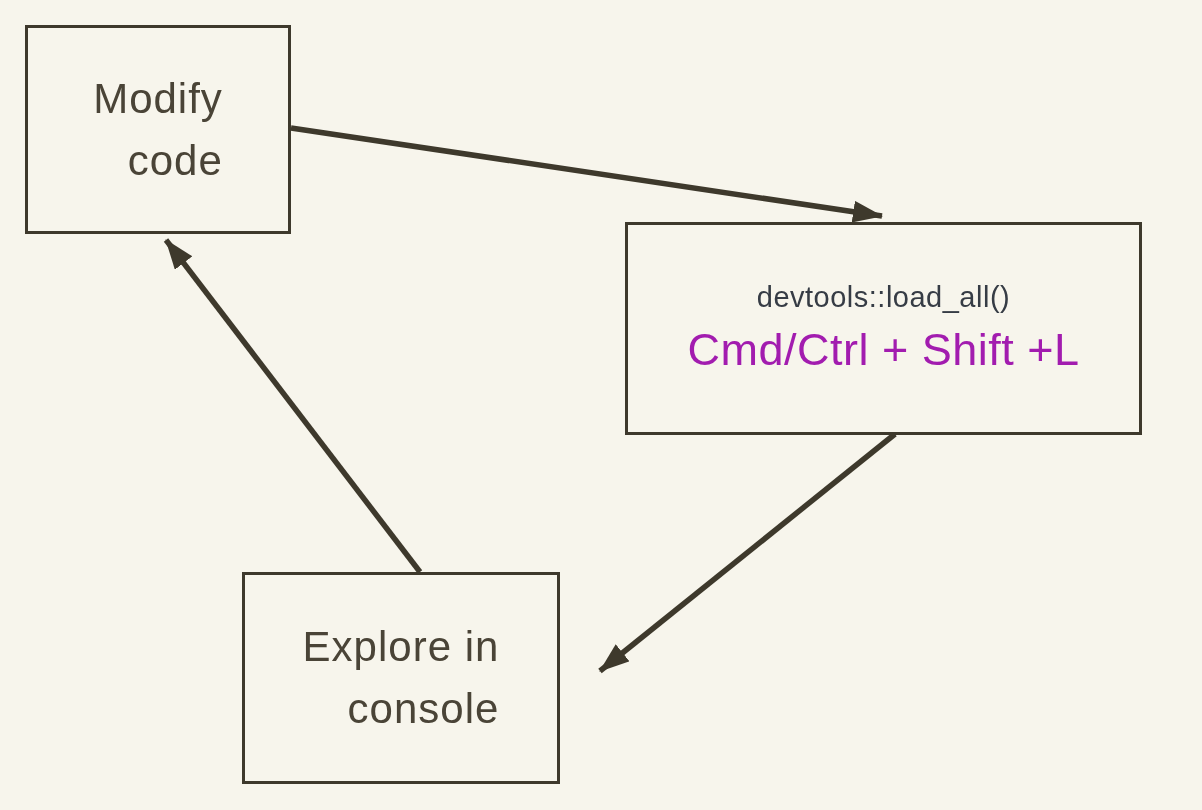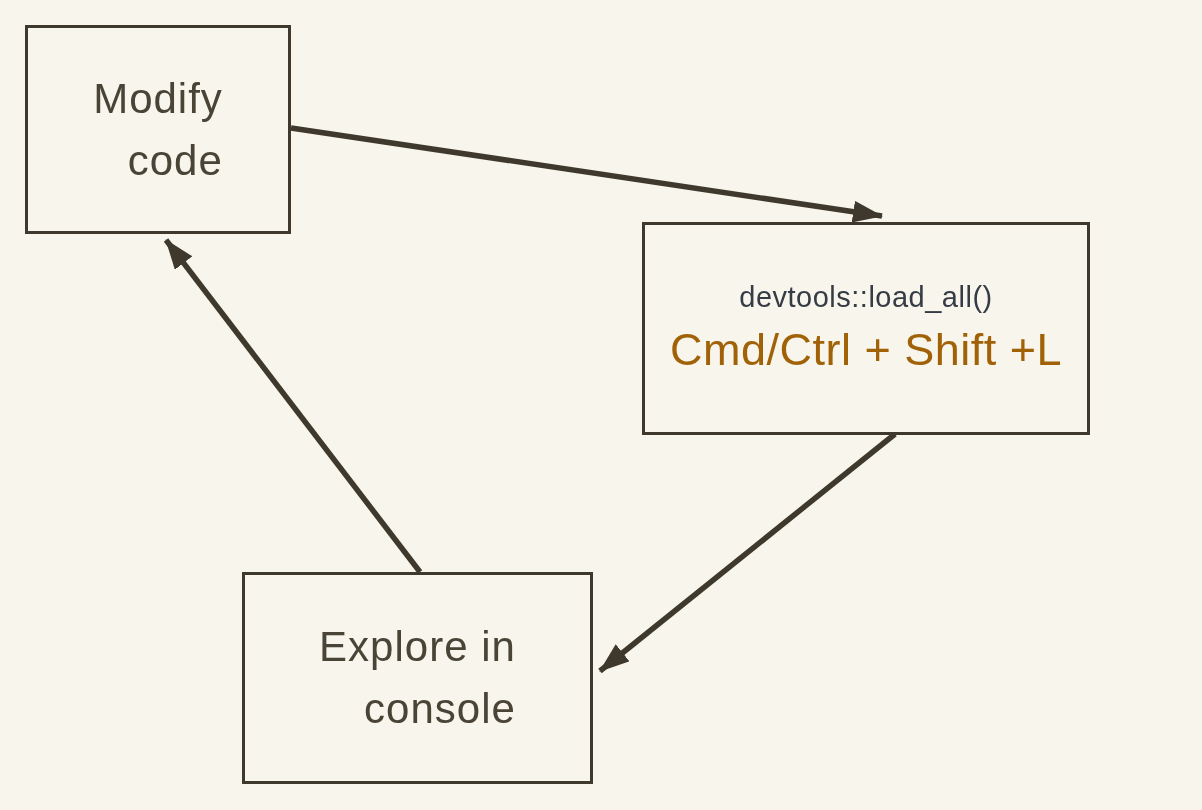--- a/index.html
+++ b/index.html
@@ -33,39 +33,39 @@
     border: 3px solid #3e392c;
     background: #f7f5ec;
     box-sizing: border-box;
     display: flex;
     flex-direction: column;
     align-items: center;
     justify-content: center;
     text-align: right;
   }
   .box-modify   { left: 25px;  top: 25px;  width: 266px; height: 209px; }
-  .box-reload   { left: 642px; top: 222px; width: 448px; height: 213px; }
-  .box-explore  { left: 242px; top: 572px; width: 351px; height: 212px; }
+  .box-reload   { left: 625px; top: 222px; width: 517px; height: 213px; }
+  .box-explore  { left: 242px; top: 572px; width: 318px; height: 212px; }
   .box-label {
     color: #4a4437;
     font-size: 42px;
     font-weight: 300;
     line-height: 1.47;
     letter-spacing: 1px;
     white-space: pre-line;
   }
   .code-line {
     color: #363c45;
     font-size: 29px;
     font-weight: 300;
     letter-spacing: 0.5px;
     margin-bottom: 10px;
   }
   .shortcut-line {
-    color: #a16207;
+    color: #a21caf;
     font-size: 45px;
     font-weight: 300;
     letter-spacing: 0.5px;
   }
 </style>
 </head>
 <body>
 
 <div class="canvas">
 

